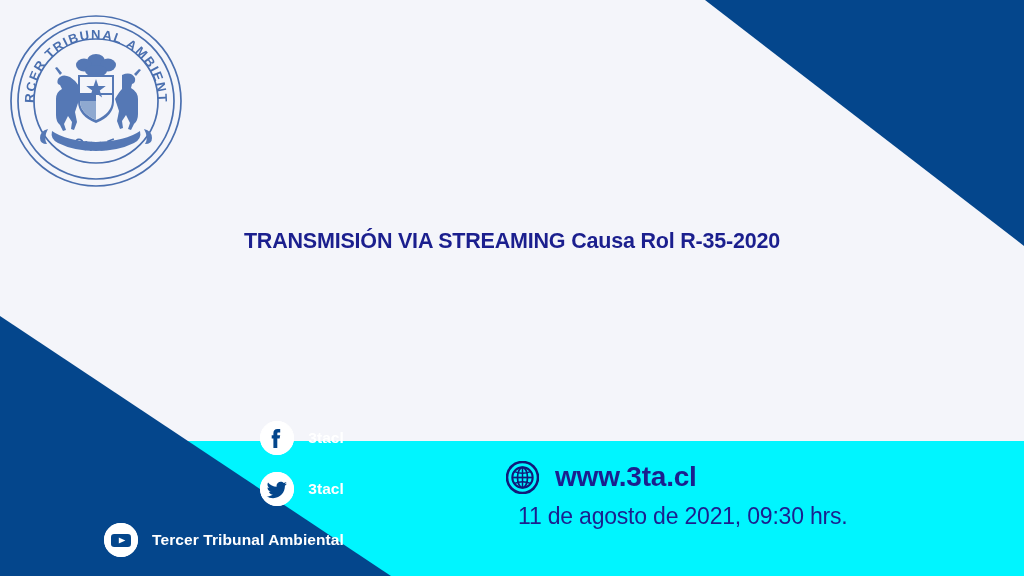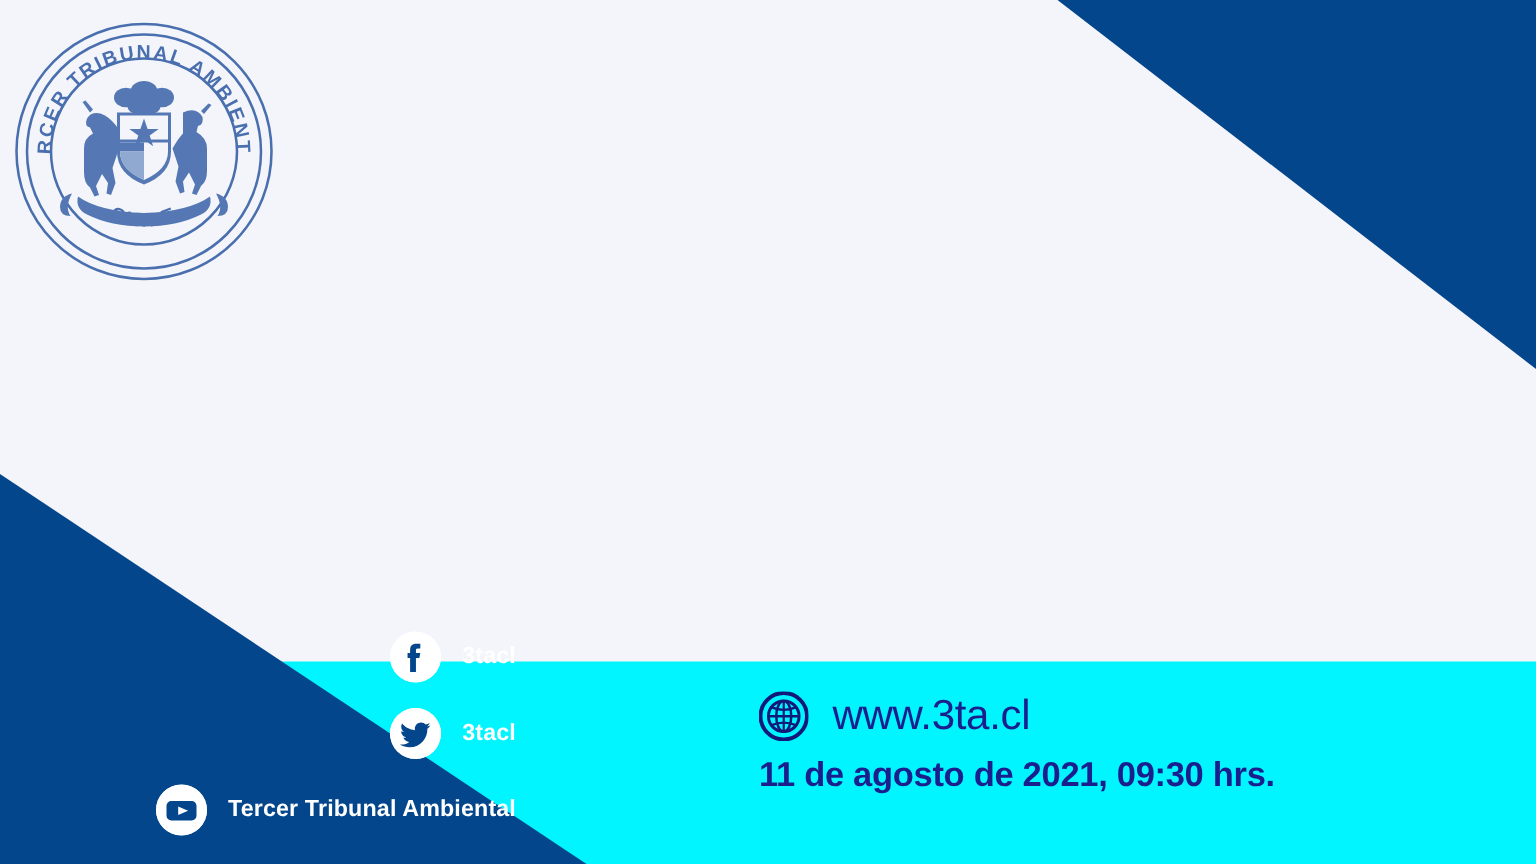--- a/index.html
+++ b/index.html
@@ -105,33 +105,34 @@
     height: 42px;
   }
   #globe-badge {
     width: 33px;
     height: 33px;
     flex: 0 0 33px;
   }
   #web-url {
     margin-left: 16px;
     font-size: 28px;
+    font-weight: bold;
+    color: #1B1F8E;
+    letter-spacing: -0.2px;
+    white-space: nowrap;
+    text-align: right;
+  }
+  #event-datetime {
+    margin-top: 5px;
+    font-size: 23px;
     font-weight: normal;
     color: #1B1F8E;
     letter-spacing: -0.2px;
     white-space: nowrap;
-    text-align: right;
-  }
-  #event-datetime {
-    margin-top: 5px;
-    font-size: 23px;
-    font-weight: bold;
-    color: #1B1F8E;
-    letter-spacing: -0.2px;
-    white-space: nowrap;
+    margin-left: 12px;
   }
 </style>
 </head>
 <body>
 
 <div id="stage">
 
   <svg class="bg-layer" viewBox="0 0 1024 576" preserveAspectRatio="none">
     <rect x="0" y="0" width="1024" height="576" fill="#F4F5FA"></rect>
     <polygon points="705,0 1024,0 1024,246" fill="#04468C"></polygon>
@@ -177,20 +178,21 @@
     </g>
 
     <path d="M72,64 L104,64 L104,80 L72,80 Z" fill="#F4F5FA"></path>
     <path d="M72,82 L104,82 L104,88 Q104,100 88,107 Q72,100 72,88 Z" fill="#F4F5FA"></path>
     <polygon points="88,66 90.4,73 97.8,73 91.8,77.4 94.1,84.5 88,80.1 81.9,84.5 84.2,77.4 78.2,73 85.6,73" fill="#5578B5"></polygon>
     <rect x="72" y="82" width="16" height="6" fill="#5578B5"></rect>
     <path d="M72,88 Q72,100 88,107 L88,88 Z" fill="#8FA9D0"></path>
   </svg>
 
   <div id="headline-block">
+    <div id="title-line">TRANSMISIÓN VIA STREAMING Causa Rol R-35-2020</div>
   </div>
 
   <div id="social-list">
 
     <div class="social-row">
       <span class="social-badge">
         <svg width="34" height="34" viewBox="0 0 34 34">
           <circle cx="17" cy="17" r="17" fill="#FFFFFF"></circle>
           <path d="M19.6 17.6h-2.3V27h-3.9v-9.4h-1.7v-3.3h1.7v-2c0-2.6 1.1-4.2 4.2-4.2h2.6v3.3h-1.6c-1.2 0-1.3.45-1.3 1.3v1.6h2.9z" fill="#04468C"></path>
         </svg>

